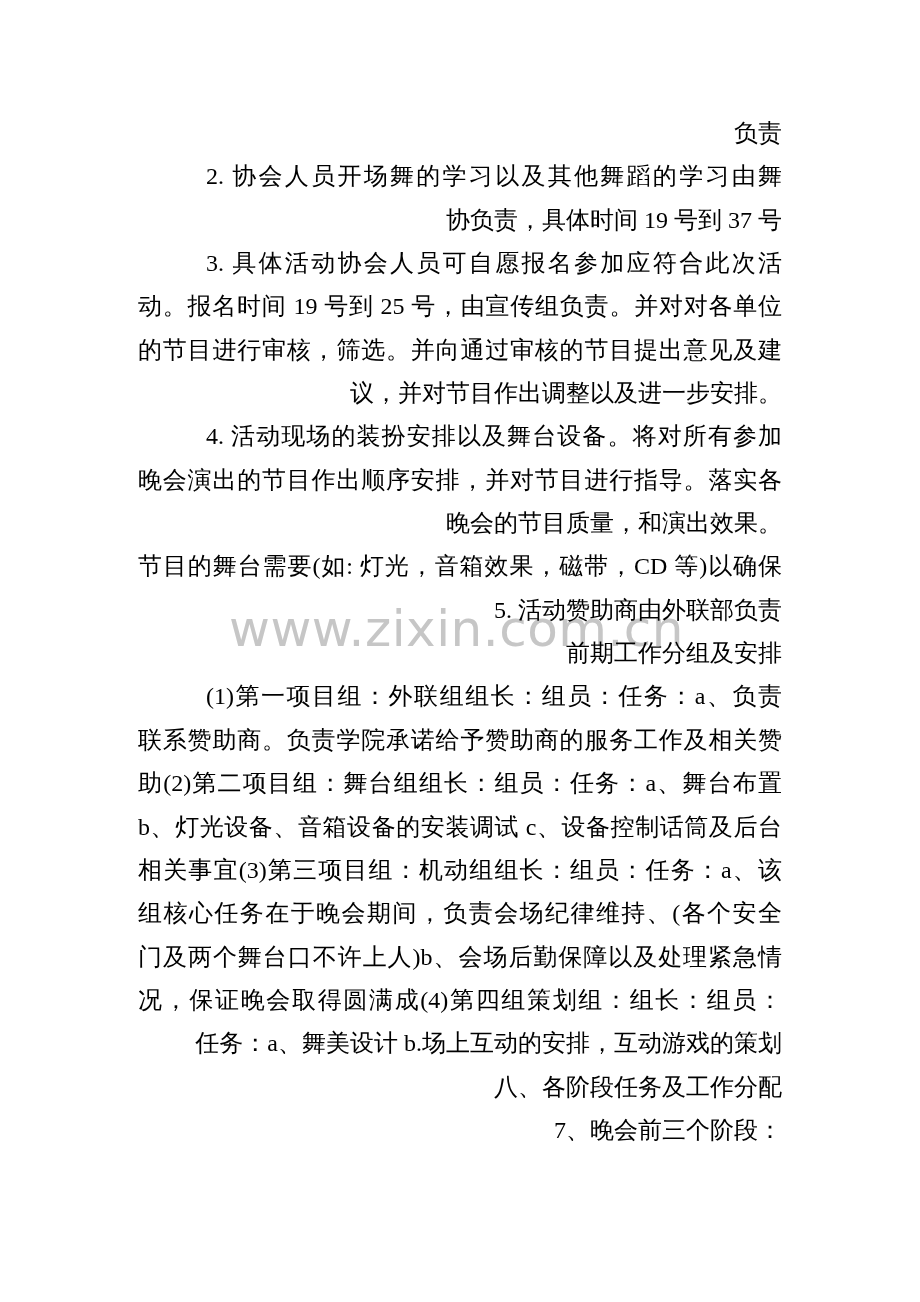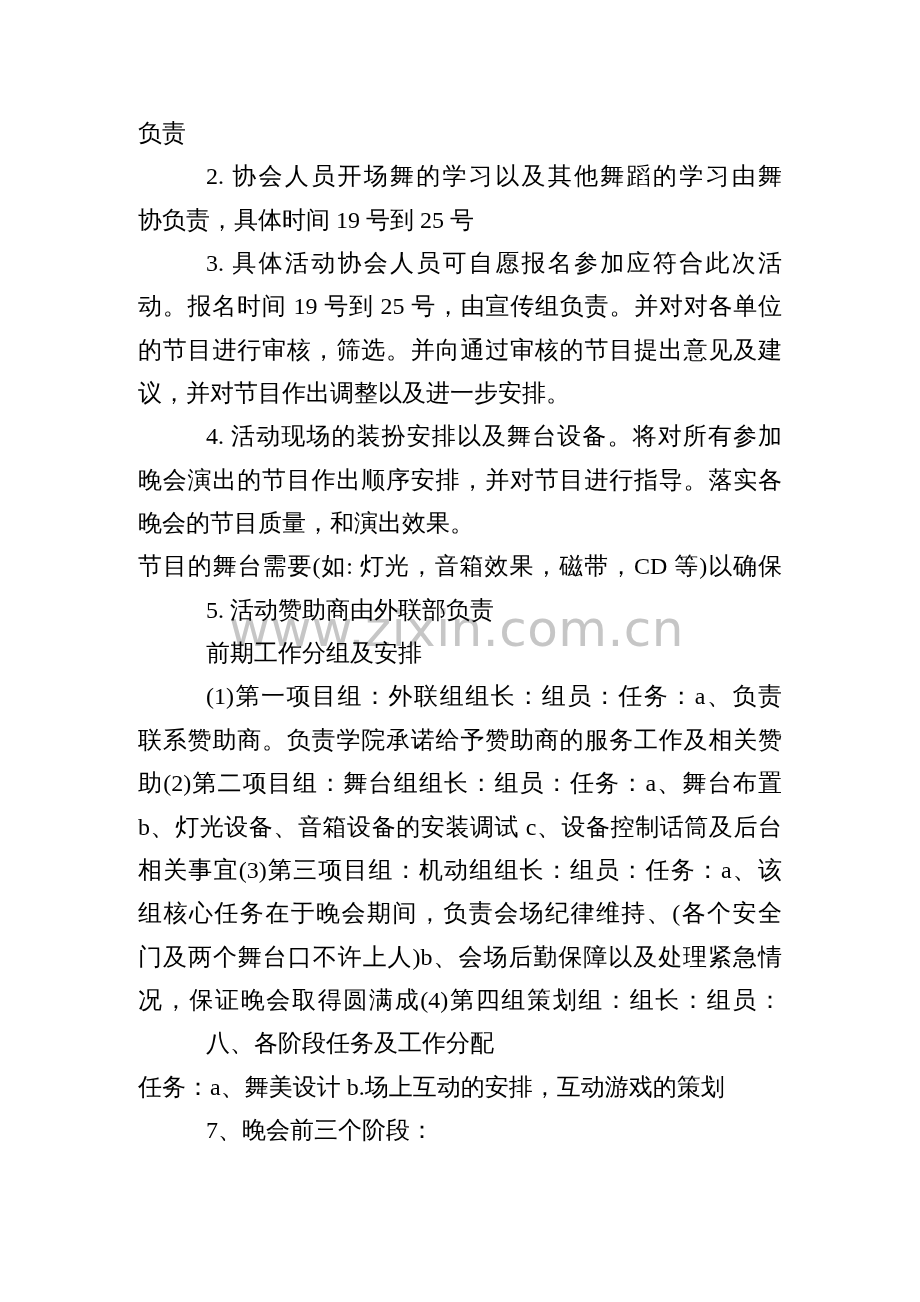--- a/index.html
+++ b/index.html
@@ -36,57 +36,57 @@
     position: absolute;
     left: 138px;
     top: 112px;
     width: 644px;
     font-size: 24px;
     z-index: 2;
   }
   .line {
     height: 43.35px;
     line-height: 43.35px;
-    text-align: left;
+    text-align: right;
     white-space: pre-wrap;
     overflow: visible;
   }
   .line.indent {
     text-indent: 68px;
   }
   .line.full {
     text-align: justify;
     text-align-last: justify;
     text-justify: auto;
   }
 </style>
 </head>
 <body style="background: rgb(255, 255, 255);">
 
 <div class="page">
   <div class="watermark" style="color: rgb(198, 198, 198);">www.zixin.com.cn</div>
   <div class="textblock" style="color: rgb(0, 0, 0);">
       <div class="line">负责</div>
       <div class="line indent full">2. 协会人员开场舞的学习以及其他舞蹈的学习由舞</div>
-      <div class="line">协负责，具体时间 19 号到 25 号</div>
+      <div class="line">协负责，具体时间 19 号到 37 号</div>
       <div class="line indent full">3. 具体活动协会人员可自愿报名参加应符合此次活</div>
       <div class="line full">动。报名时间 19 号到 25 号，由宣传组负责。并对对各单位</div>
       <div class="line full">的节目进行审核，筛选。并向通过审核的节目提出意见及建</div>
       <div class="line">议，并对节目作出调整以及进一步安排。</div>
       <div class="line indent full">4. 活动现场的装扮安排以及舞台设备。将对所有参加</div>
       <div class="line full">晚会演出的节目作出顺序安排，并对节目进行指导。落实各</div>
       <div class="line">晚会的节目质量，和演出效果。</div>
       <div class="line full">节目的舞台需要(如: 灯光，音箱效果，磁带，CD 等)以确保</div>
       <div class="line indent">5. 活动赞助商由外联部负责</div>
       <div class="line indent">前期工作分组及安排</div>
       <div class="line indent full">(1)第一项目组：外联组组长：组员：任务：a、负责</div>
       <div class="line full">联系赞助商。负责学院承诺给予赞助商的服务工作及相关赞</div>
       <div class="line full">助(2)第二项目组：舞台组组长：组员：任务：a、舞台布置</div>
       <div class="line full">b、灯光设备、音箱设备的安装调试 c、设备控制话筒及后台</div>
       <div class="line full">相关事宜(3)第三项目组：机动组组长：组员：任务：a、该</div>
       <div class="line full">组核心任务在于晚会期间，负责会场纪律维持、(各个安全</div>
       <div class="line full">门及两个舞台口不许上人)b、会场后勤保障以及处理紧急情</div>
       <div class="line full">况，保证晚会取得圆满成(4)第四组策划组：组长：组员：</div>
+      <div class="line">任务：a、舞美设计 b.场上互动的安排，互动游戏的策划</div>
       <div class="line indent">八、各阶段任务及工作分配</div>
-      <div class="line">任务：a、舞美设计 b.场上互动的安排，互动游戏的策划</div>
       <div class="line indent">7、晚会前三个阶段：</div>
     </div>
 </div>
 
 </body></html>

